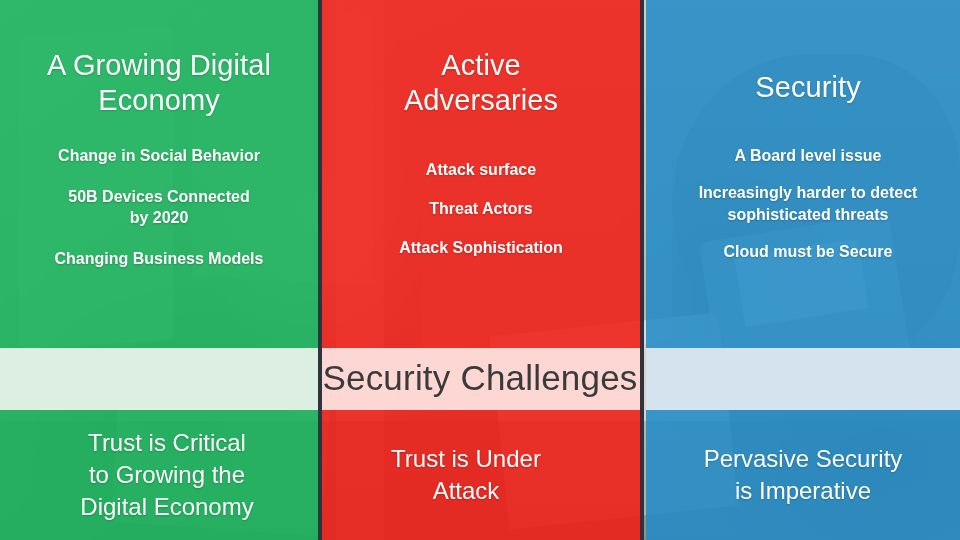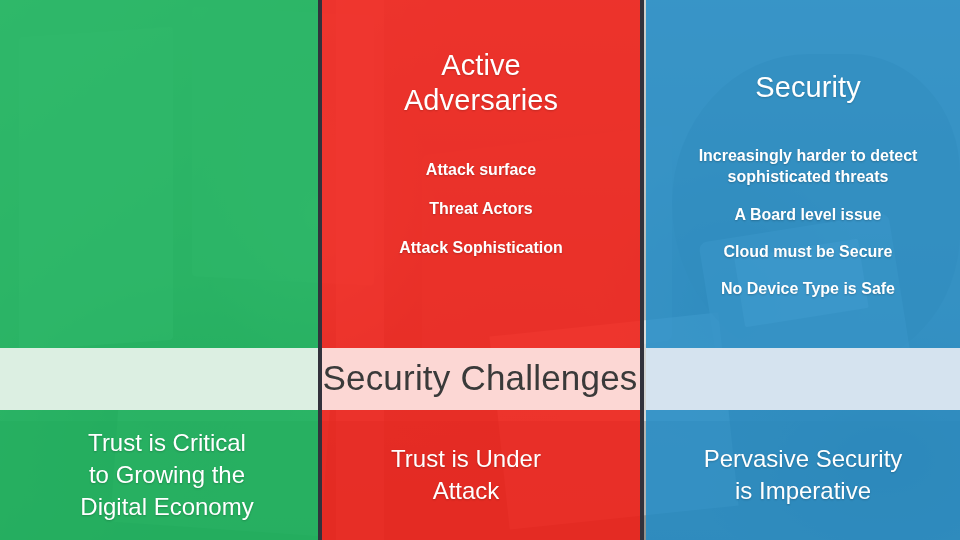--- a/index.html
+++ b/index.html
@@ -195,39 +195,48 @@
     <div class="photo-shape ps-desk"></div>
   </div>
 
   <div class="col col-green"></div>
   <div class="col col-red"></div>
   <div class="col col-blue"></div>
 
   <div class="divider divider-1"></div>
   <div class="divider divider-2"></div>
 
+  <div class="panel-top pt-green">
+    <div class="panel-heading">A Growing  Digital
+Economy</div>
+    <ul class="bullets">
+      <li class="bullet">Change in Social Behavior</li>
+      <li class="bullet">50B Devices Connected
+by 2020</li>
+      <li class="bullet">Changing Business Models</li>
+    </ul>
+  </div>
 
   <div class="panel-top pt-red">
     <div class="panel-heading">Active
 Adversaries</div>
     <ul class="bullets">
       <li class="bullet">Attack surface</li>
       <li class="bullet">Threat Actors</li>
       <li class="bullet">Attack Sophistication</li>
     </ul>
   </div>
 
   <div class="panel-top pt-blue">
     <div class="panel-heading">Security</div>
     <ul class="bullets">
+      <li class="bullet">A Board level issue</li>
       <li class="bullet">Increasingly harder to detect
 sophisticated threats</li>
-      <li class="bullet">A Board level issue</li>
       <li class="bullet">Cloud must be Secure</li>
-      <li class="bullet">No Device Type is Safe</li>
     </ul>
   </div>
 
   <div class="band">
     <div class="band-seg band-green"></div>
     <div class="band-seg band-red"></div>
     <div class="band-seg band-blue"></div>
     <div class="band-title">Security Challenges</div>
   </div>
 

